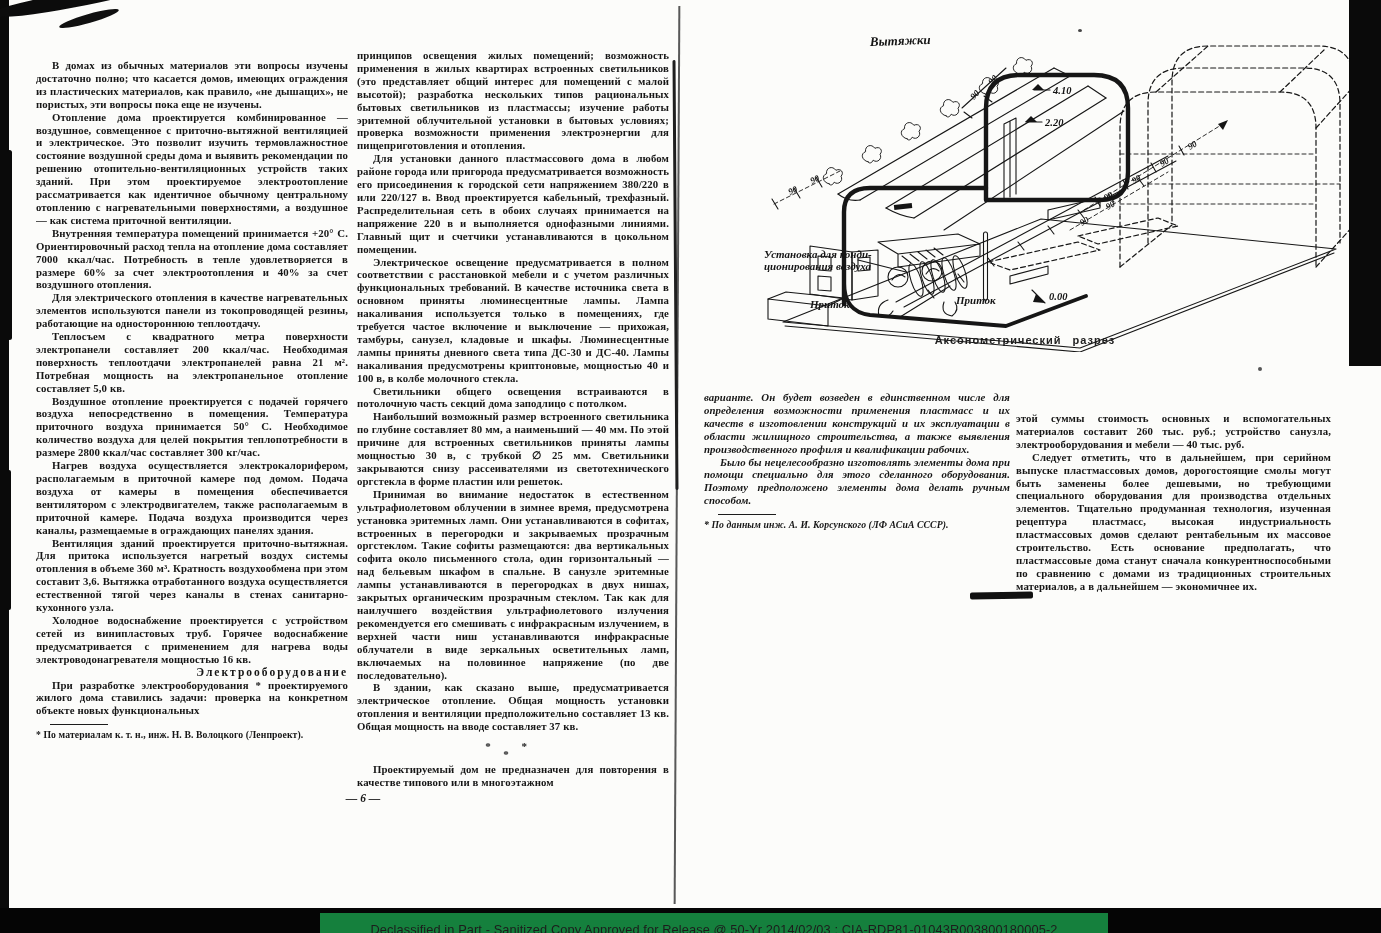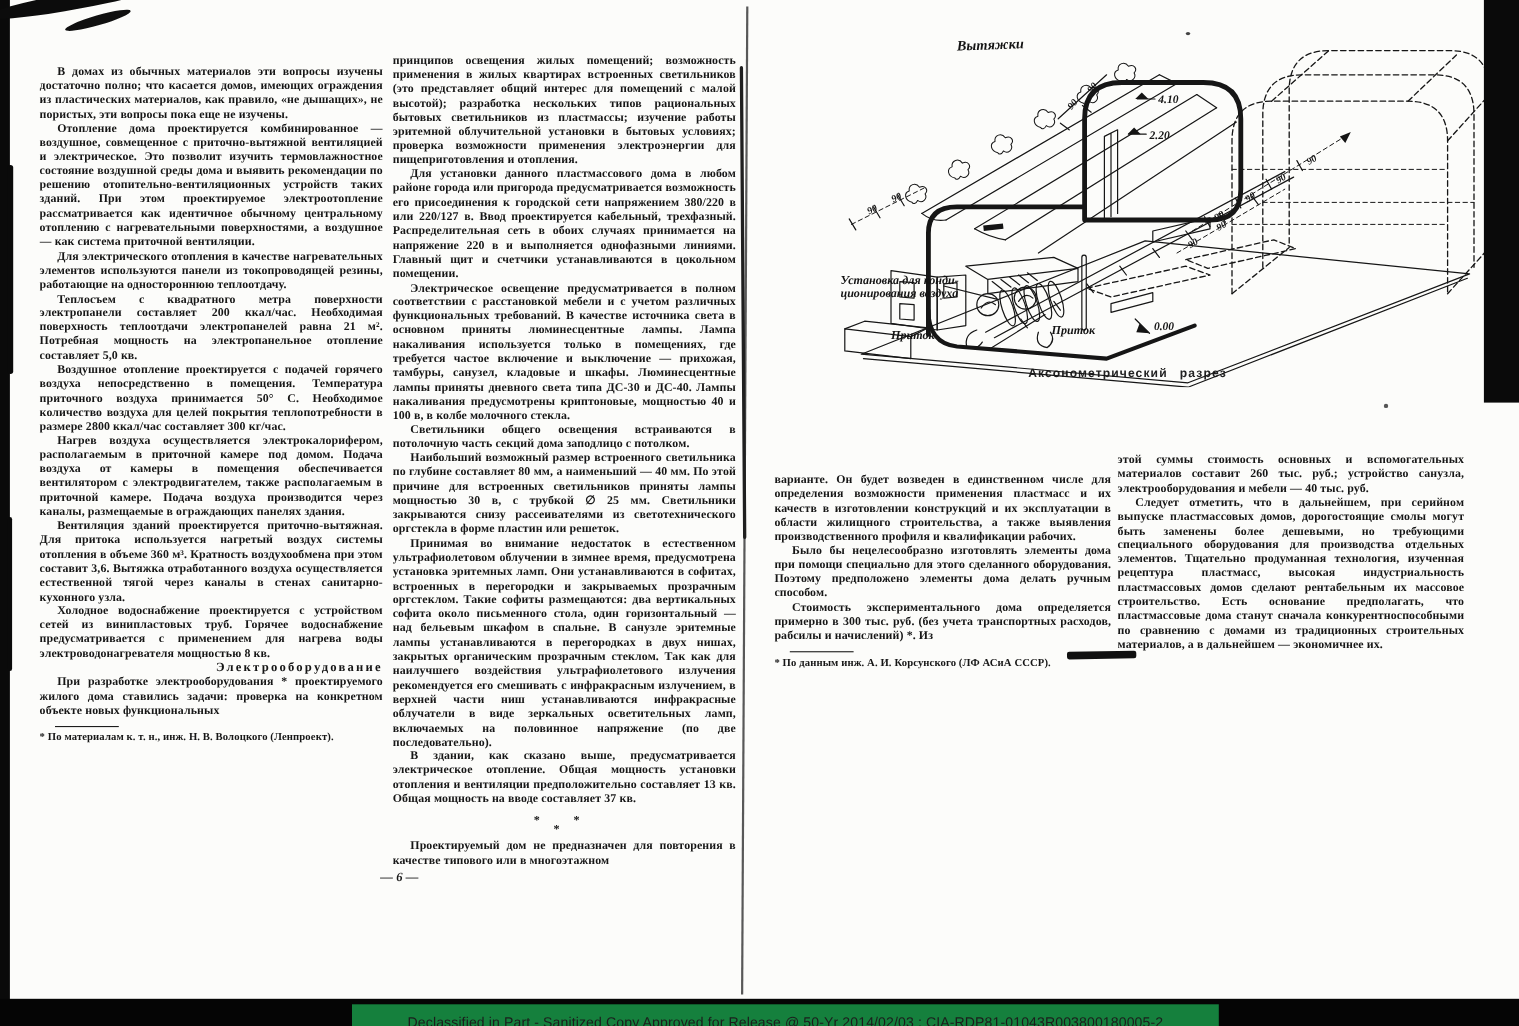--- a/index.html
+++ b/index.html
@@ -62,26 +62,27 @@
   .figure-svg .lblbig{font-style:italic;font-weight:700;font-size:13px;}
   .figure-svg .dim{font-style:italic;font-weight:700;font-size:9px;}
   .figure-svg .elev{font-style:italic;font-weight:700;font-size:10.5px;}
 </style>
 </head>
 <body>
 
 <div class="col page-text" style="left:36px;top:18px;width:312px;height:784px;">
   <p>В домах из обычных материалов эти вопросы изучены достаточно полно; что касается домов, имеющих ограждения из пластических материалов, как правило, «не дышащих», не пористых, эти вопросы пока еще не изучены.</p>
   <p>Отопление дома проектируется комбинированное — воздушное, совмещенное с приточно-вытяжной вентиляцией и электрическое. Это позволит изучить термовлажностное состояние воздушной среды дома и выявить рекомендации по решению отопительно-вентиляционных устройств таких зданий. При этом проектируемое электроотопление рассматривается как идентичное обычному центральному отоплению с нагревательными поверхностями, а воздушное — как система приточной вентиляции.</p>
+  <p>Внутренняя температура помещений принимается +20° С. Ориентировочный расход тепла на отопление дома составляет 7000 ккал/час. Потребность в тепле удовлетворяется в размере 60% за счет электроотопления и 40% за счет воздушного отопления.</p>
   <p>Для электрического отопления в качестве нагревательных элементов используются панели из токопроводящей резины, работающие на одностороннюю теплоотдачу.</p>
   <p>Теплосъем с квадратного метра поверхности электропанели составляет 200 ккал/час. Необходимая поверхность теплоотдачи электропанелей равна 21 м². Потребная мощность на электропанельное отопление составляет 5,0 кв.</p>
   <p>Воздушное отопление проектируется с подачей горячего воздуха непосредственно в помещения. Температура приточного воздуха принимается 50° С. Необходимое количество воздуха для целей покрытия теплопотребности в размере 2800 ккал/час составляет 300 кг/час.</p>
   <p>Нагрев воздуха осуществляется электрокалорифером, располагаемым в приточной камере под домом. Подача воздуха от камеры в помещения обеспечивается вентилятором с электродвигателем, также располагаемым в приточной камере. Подача воздуха производится через каналы, размещаемые в ограждающих панелях здания.</p>
   <p>Вентиляция зданий проектируется приточно-вытяжная. Для притока используется нагретый воздух системы отопления в объеме 360 м³. Кратность воздухообмена при этом составит 3,6. Вытяжка отработанного воздуха осуществляется естественной тягой через каналы в стенах санитарно-кухонного узла.</p>
-  <p>Холодное водоснабжение проектируется с устройством сетей из винипластовых труб. Горячее водоснабжение предусматривается с применением для нагрева воды электроводонагревателя мощностью 8 кв.</p>
+  <p>Холодное водоснабжение проектируется с устройством сетей из винипластовых труб. Горячее водоснабжение предусматривается с применением для нагрева воды электроводонагревателя мощностью 16 кв.</p>
   <p class="heading">Электрооборудование</p>
   <p>При разработке электрооборудования * проектируемого жилого дома ставились задачи: проверка на конкретном объекте новых функциональных</p>
   <hr class="fnrule">
   <p class="footnote noindent">* По материалам к. т. н., инж. Н. В. Волоцкого (Ленпроект).</p>
 </div>
 
 <div class="col page-text" style="left:357px;top:8px;width:312px;height:802px;">
   <p class="noindent">принципов освещения жилых помещений; возможность применения в жилых квартирах встроенных светильников (это представляет общий интерес для помещений с малой высотой); разработка нескольких типов рациональных бытовых светильников из пластмассы; изучение работы эритемной облучительной установки в бытовых условиях; проверка возможности применения электроэнергии для пищеприготовления и отопления.</p>
   <p>Для установки данного пластмассового дома в любом районе города или пригорода предусматривается возможность его присоединения к городской сети напряжением 380/220 в или 220/127 в. Ввод проектируется кабельный, трехфазный. Распределительная сеть в обоих случаях принимается на напряжение 220 в и выполняется однофазными линиями. Главный щит и счетчики устанавливаются в цокольном помещении.</p>
   <p>Электрическое освещение предусматривается в полном соответствии с расстановкой мебели и с учетом различных функциональных требований. В качестве источника света в основном приняты люминесцентные лампы. Лампа накаливания используется только в помещениях, где требуется частое включение и выключение — прихожая, тамбуры, санузел, кладовые и шкафы. Люминесцентные лампы приняты дневного света типа ДС-30 и ДС-40. Лампы накаливания предусмотрены криптоновые, мощностью 40 и 100 в, в колбе молочного стекла.</p>
@@ -212,24 +213,23 @@
 
   <text class="lblbig" x="122" y="42" transform="rotate(-2 122 42)">Вытяжки</text>
   <text class="lbl" x="16" y="254">Установка для конди-</text>
   <text class="lbl" x="16" y="266">ционирования воздуха</text>
   <text class="lbl" x="62" y="304">Приток</text>
   <text class="lbl" x="208" y="300">Приток</text>
 </svg>
 
 <div class="fig-caption">Аксонометрический разрез</div>
 
-<div class="col page-text" style="left:704px;top:389px;width:306px;height:215px;">
+<div class="col page-text" style="left:704px;top:350px;width:306px;height:215px;font-style:italic;">
   <p class="noindent">варианте. Он будет возведен в единственном числе для определения возможности применения пластмасс и их качеств в изготовлении конструкций и их эксплуатации в области жилищного строительства, а также выявления производственного профиля и квалификации рабочих.</p>
   <p>Было бы нецелесообразно изготовлять элементы дома при помощи специально для этого сделанного оборудования. Поэтому предположено элементы дома делать ручным способом.</p>
-  <p>Стоимость экспериментального дома определяется примерно в 300 тыс. руб. (без учета транспортных расходов, рабсилы и начислений) *. Из</p>
   <hr class="fnrule">
   <p class="footnote noindent">* По данным инж. А. И. Корсунского (ЛФ АСиА СССР).</p>
 </div>
 
 <div class="col page-text" style="left:1016px;top:371px;width:315px;height:210px;font-family:Liberation Serif, serif;">
   <p class="noindent">этой суммы стоимость основных и вспомогательных материалов составит 260 тыс. руб.; устройство санузла, электрооборудования и мебели — 40 тыс. руб.</p>
   <p>Следует отметить, что в дальнейшем, при серийном выпуске пластмассовых домов, дорогостоящие смолы могут быть заменены более дешевыми, но требующими специального оборудования для производства отдельных элементов. Тщательно продуманная технология, изученная рецептура пластмасс, высокая индустриальность пластмассовых домов сделают рентабельным их массовое строительство. Есть основание предполагать, что пластмассовые дома станут сначала конкурентноспособными по сравнению с домами из традиционных строительных материалов, а в дальнейшем — экономичнее их.</p>
 </div>
 
 <div class="ink-streak"></div>

